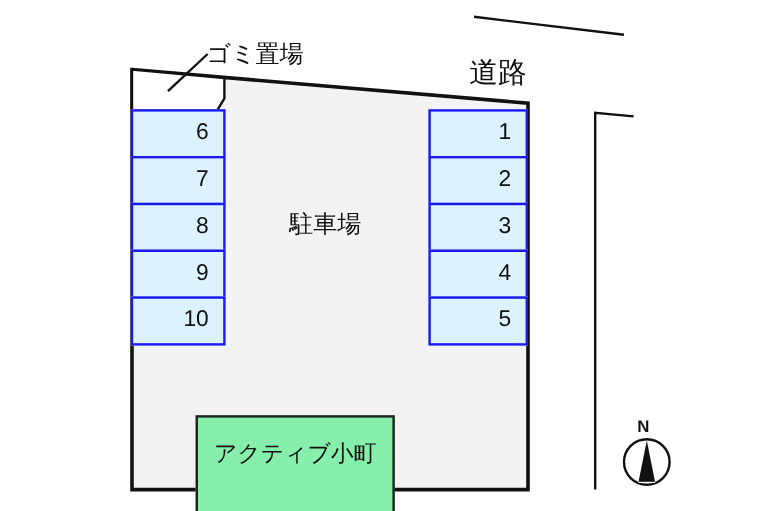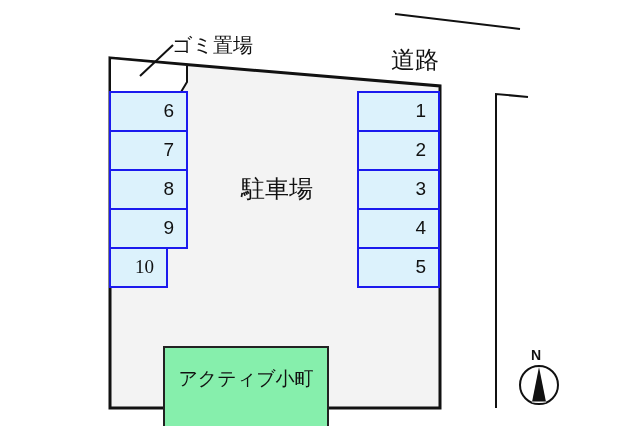--- a/index.html
+++ b/index.html
@@ -28,28 +28,28 @@
 
   <g>
     <circle cx="539" cy="385" r="19" fill="#fff" stroke="#111" stroke-width="2"></circle>
     <polygon points="539,367 532,402 546,402" fill="#111"></polygon>
     <line x1="532" y1="402" x2="546" y2="402" stroke="#fff" stroke-width="1"></line>
   </g>
 </svg>
 
 <div class="lbl" style="left:172px; top:32px; font-size:20px;">ゴミ置場</div>
 <div class="lbl" style="left:391px; top:44px; font-size:24px;">道路</div>
-<div class="lbl" style="left:241px; top:173px; font-size:24px;">駐車場</div>
+<div class="lbl" style="left:241px; top:173px; font-size:20px;">駐車場</div>
 <div class="lbl" style="left:531px; top:347px; font-size:14px; font-weight:bold; font-family:'Liberation Sans',sans-serif;">N</div>
 
 <div class="slot" style="left:109px; top:91px;  width:79px; height:41px;">6</div>
 <div class="slot" style="left:109px; top:130px; width:79px; height:41px;">7</div>
 <div class="slot" style="left:109px; top:169px; width:79px; height:41px;">8</div>
 <div class="slot" style="left:109px; top:208px; width:79px; height:41px;">9</div>
-<div class="slot" style="left:109px; top:247px; width:59px; height:41px;font-family:Liberation Serif, serif;">10</div>
+<div class="slot" style="left:109px; top:247px; width:79px; height:41px;">10</div>
 
 <div class="slot" style="left:357px; top:91px;  width:83px; height:41px;">1</div>
 <div class="slot" style="left:357px; top:130px; width:83px; height:41px;">2</div>
 <div class="slot" style="left:357px; top:169px; width:83px; height:41px;">3</div>
 <div class="slot" style="left:357px; top:208px; width:83px; height:41px;">4</div>
 <div class="slot" style="left:357px; top:247px; width:83px; height:41px;">5</div>
 
 <div class="building">アクティブ小町</div>
 
 </body></html>

